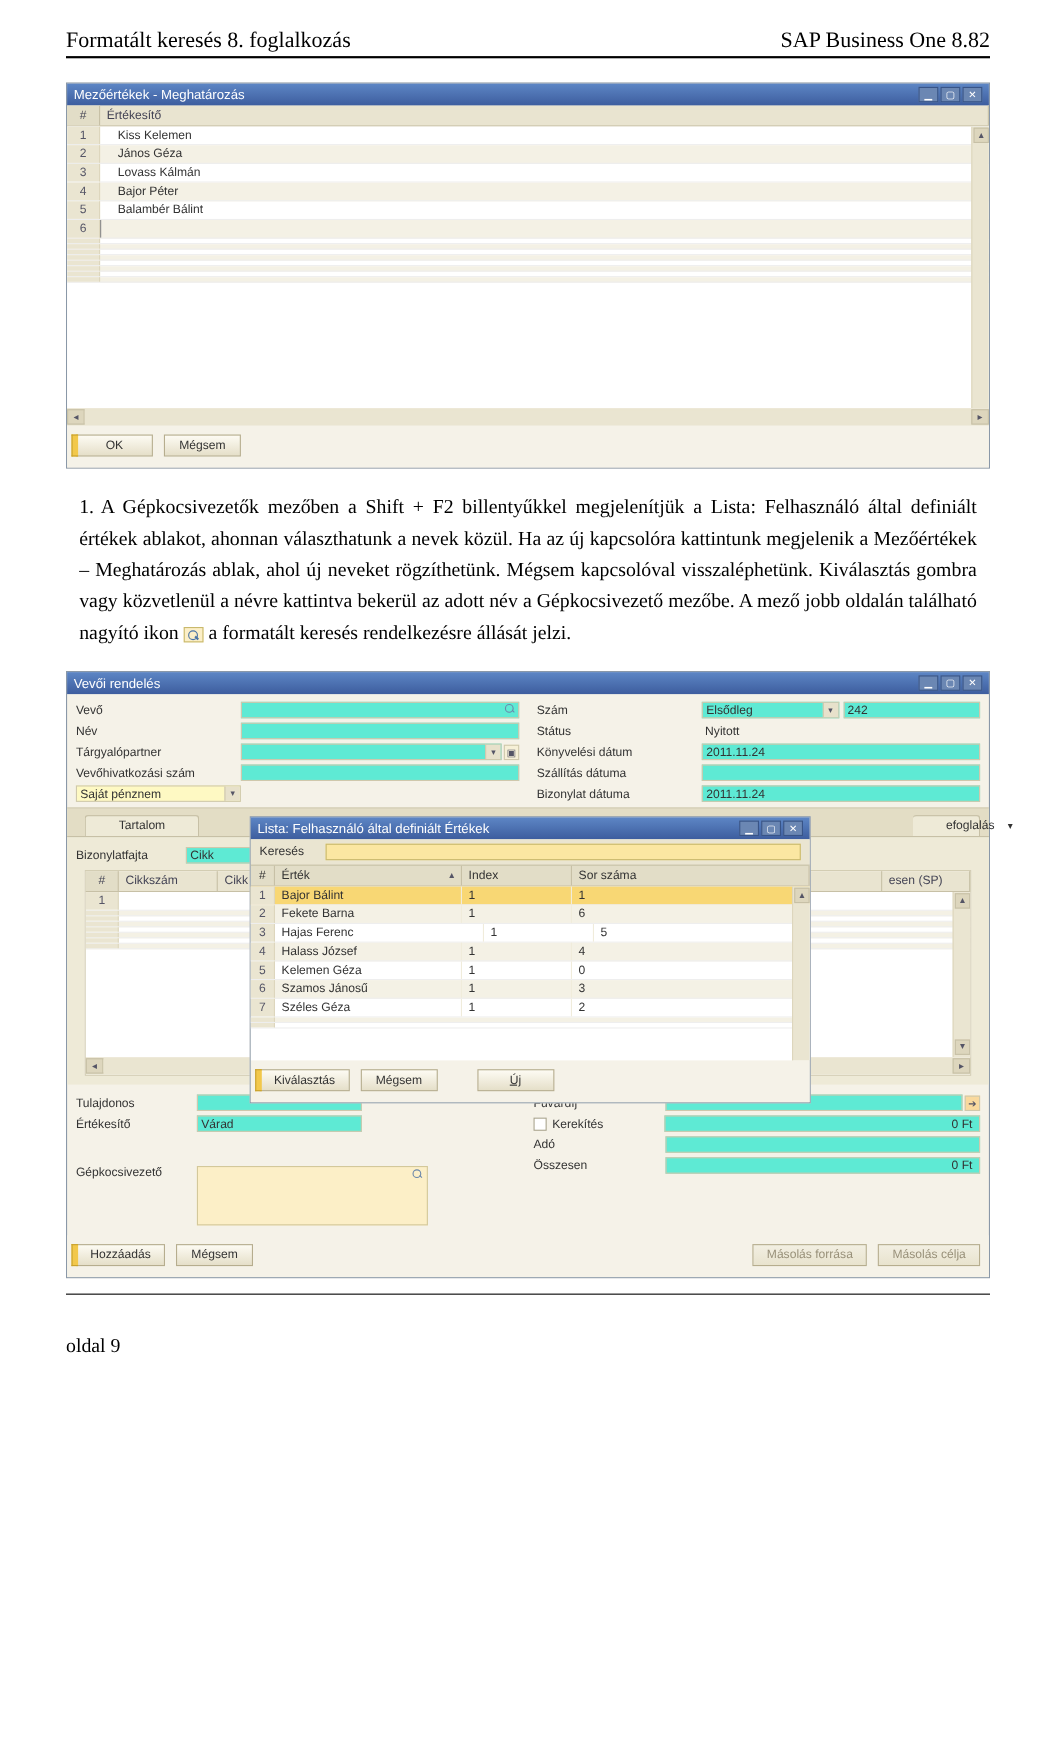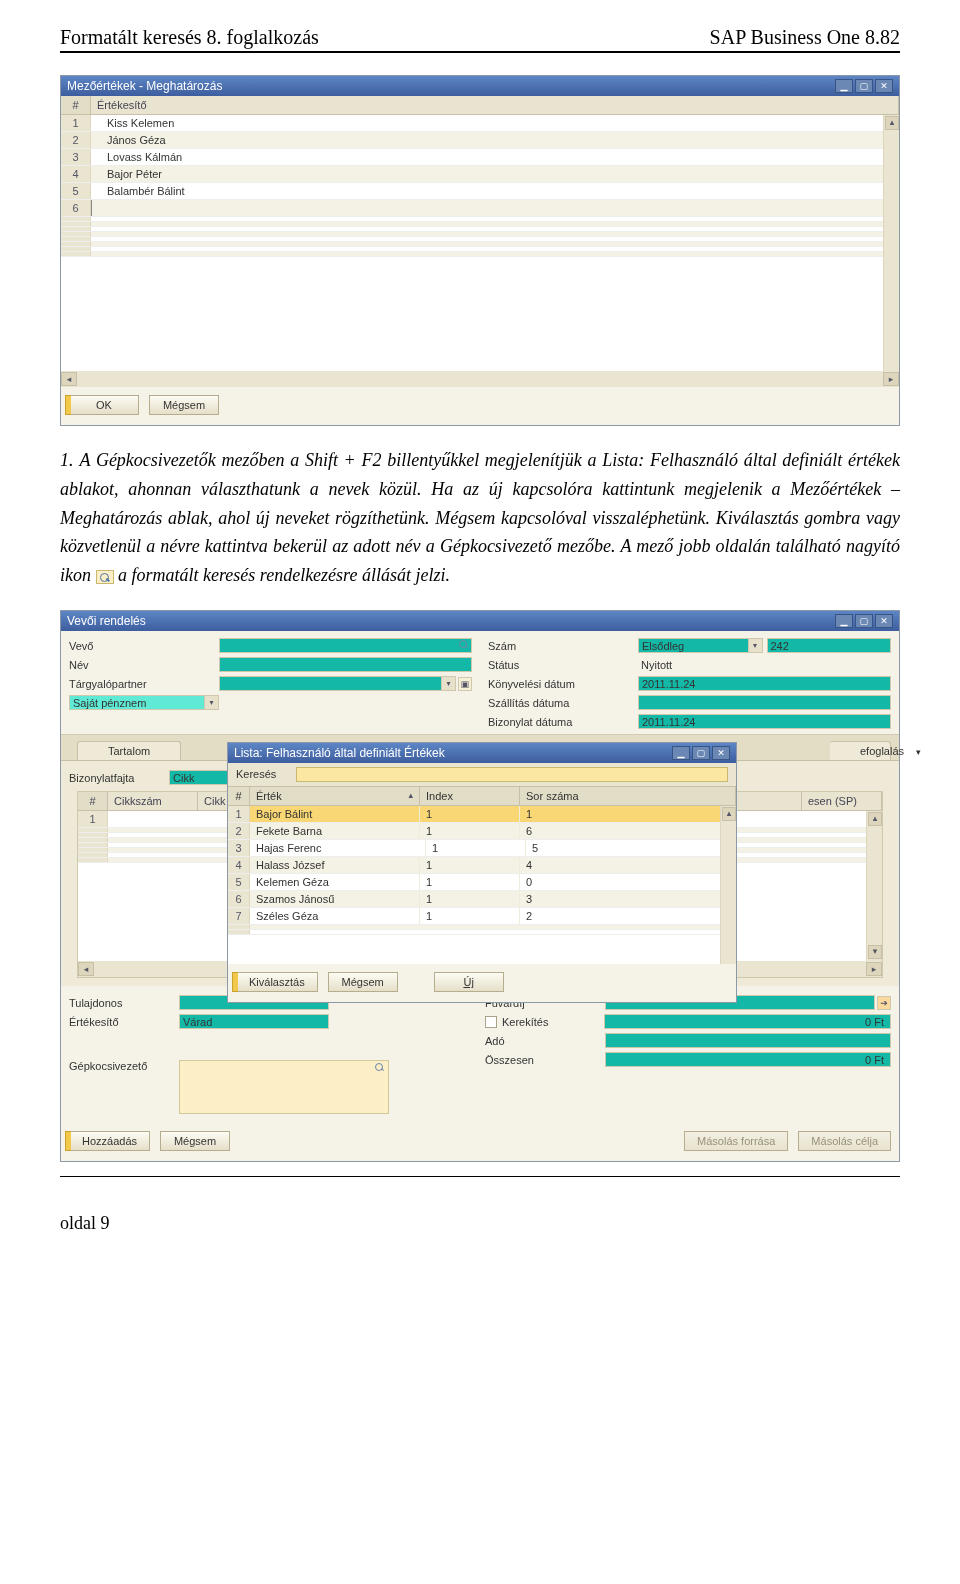--- a/index.html
+++ b/index.html
@@ -1,20 +1,20 @@
 <!DOCTYPE html>
 <html><head>
 <meta charset="utf-8">
 <style>
   * { box-sizing: border-box; margin: 0; padding: 0; }
   body { font-family: "Times New Roman", serif; font-size: 15px; background: #fff; width: 960px; }
   .page { padding: 26px 60px 10px 60px; }
   .hdr-row { display: flex; justify-content: space-between; font-size: 20px; }
   hr.hdr-rule { border: none; border-top: 2px solid #000; margin-top: 2px; }
-  .body-text { font-size: 18px; line-height: 1.6; text-align: justify; margin: 20px 0; font-style: italic; }
+  .body-text { font-size: 18px; line-height: 1.6; text-align: justify; margin: 20px 12px; }
   .num { margin-right: 6px; }
   .mag-icon { display:inline-block; width:18px; height:14px; background:#fcefc7; border:1px solid #c9b96d; position:relative; vertical-align:middle; }
   .mag-icon::before { content:""; position:absolute; width:7px; height:7px; border:1.2px solid #4b74a5; border-radius:50%; left:3px; top:1.5px; }
   .mag-icon::after { content:""; position:absolute; width:4px; height:1.5px; background:#4b74a5; transform:rotate(45deg); left:9px; top:8px; }
   .sap-window { border:1px solid #8a98a8; background:#f5f2e8; margin-bottom:14px; font-family: Tahoma, Arial, sans-serif; font-size:12px; color:#333; }
   .sap-title { background:linear-gradient(#5d86c5,#3d5d9e); color:#fff; padding:3px 6px; display:flex; align-items:center; }
   .sap-title .spacer{flex:1}
   .win-btn { width:18px; height:14px; background:#6b87b3; margin-left:2px; border:1px solid #385487; display:flex; align-items:center; justify-content:center; color:#fff; font-size:9px; }
   .grid-head { display:flex; background:#e9e4d0; border-bottom:1px solid #c7c0a6; }
   .gh-cell { padding:3px 6px; border-right:1px solid #c7c0a6; font-size:11px; color:#445; }
@@ -33,21 +33,21 @@
   .btn-row { padding:8px 8px 10px 8px; display:flex; gap:10px; background:#f5f2e8;}
   .sap-btn { min-width:70px; padding:3px 12px; background:linear-gradient(#fdfbf3,#e5dfc9); border:1px solid #b6ad8e; font-size:11px; text-align:center; color:#333; }
   .sap-btn.gold{ position:relative; }
   .sap-btn.gold::before{content:"";position:absolute;left:-5px;top:-1px;bottom:-1px;width:5px;background:#f2c84b;border:1px solid #c9a22e;border-right:none;}
   .sap-btn.disabled{ color:#99917a; background:linear-gradient(#f2efe2,#e8e3ce);}
   
   .order-top { display:flex; }
   .form-col { flex:1; padding:6px 8px 2px 8px; }
   .frow { display:flex; align-items:center; height:18px; margin-bottom:1px; }
   .flab { width:150px; font-size:11px; color:#333; }
-  .finp { flex:1; height:15px; background:#14b8a6; border:1px solid #cfc8ac; position:relative; font-size:11px; padding:0 3px; display:flex; align-items:center;}
+  .finp { flex:1; height:15px; background:#5eead4; border:1px solid #cfc8ac; position:relative; font-size:11px; padding:0 3px; display:flex; align-items:center;}
   .finp.short{max-width:150px}
   .finp .drop{position:absolute;right:0;top:0;bottom:0;width:14px;background:#e7e1cb;border-left:1px solid #cfc8ac;text-align:center;font-size:8px;line-height:13px;color:#556;}
   .finp .mag{position:absolute;right:1px;top:1px;width:12px;height:11px;}
   .finp .mag::before{content:"";position:absolute;width:6px;height:6px;border:1px solid #6a87ab;border-radius:50%;left:1px;top:0;}
   .finp .mag::after{content:"";position:absolute;width:3px;height:1px;background:#6a87ab;transform:rotate(45deg);left:7px;top:6px;}
   .ricon{width:14px;height:14px;margin-left:2px;background:#f6f0d7;border:1px solid #cfc8ac;font-size:9px;text-align:center;line-height:12px;color:#556;}
   .tabbar{background:#e3ddc5;padding:6px 8px 0 16px;display:flex;gap:40px;border-top:1px solid #d1ccb3;}
   .tab{background:#eeead7;border:1px solid #c7c0a6;border-bottom:none;padding:3px 30px;font-size:11px;border-radius:3px 3px 0 0;}
   .tab.partial{width:60px;border-left:none;}
   .order-grid{background:#fff;margin:0 8px;border:1px solid #cfc8ac;}
@@ -201,21 +201,25 @@
             <div class="finp"></div>
           </div>
         <div class="frow">
             <div class="flab">Tárgyalópartner</div>
             <div class="finp">
               <span class="drop">▾</span>
             </div>
             <div class="ricon">▣</div>
           </div>
         <div class="frow">
-            <div class="flab finp short" style="background:#5eead4;width:130px">
+            <div class="flab">Vevőhivatkozási szám</div>
+            <div class="finp"></div>
+          </div>
+        <div class="frow">
+            <div class="flab finp short" style="background:#fef9c3;width:130px">
               <span>Saját pénznem</span>
               <span class="drop">▾</span>
             </div>
           </div>
       </div>
       <div class="form-col">
         <div class="frow">
             <div class="flab">Szám</div>
             <div class="finp short">
               <span>Elsődleg</span>
@@ -334,21 +338,21 @@
               <div class="ov-c" style="flex:1">1</div>
             </div>
           <div class="ov-row alt">
               <div class="ov-num">2</div>
               <div class="ov-c" style="width:170px">Fekete Barna</div>
               <div class="ov-c" style="width:100px">1</div>
               <div class="ov-c" style="flex:1">6</div>
             </div>
           <div class="ov-row">
               <div class="ov-num">3</div>
-              <div class="ov-c" style="width:176px">Hajas Ferenc</div>
+              <div class="ov-c" style="width:190px">Hajas Ferenc</div>
               <div class="ov-c" style="width:100px">1</div>
               <div class="ov-c" style="flex:1">5</div>
             </div>
           <div class="ov-row alt">
               <div class="ov-num">4</div>
               <div class="ov-c" style="width:170px">Halass József</div>
               <div class="ov-c" style="width:100px">1</div>
               <div class="ov-c" style="flex:1">4</div>
             </div>
           <div class="ov-row">

